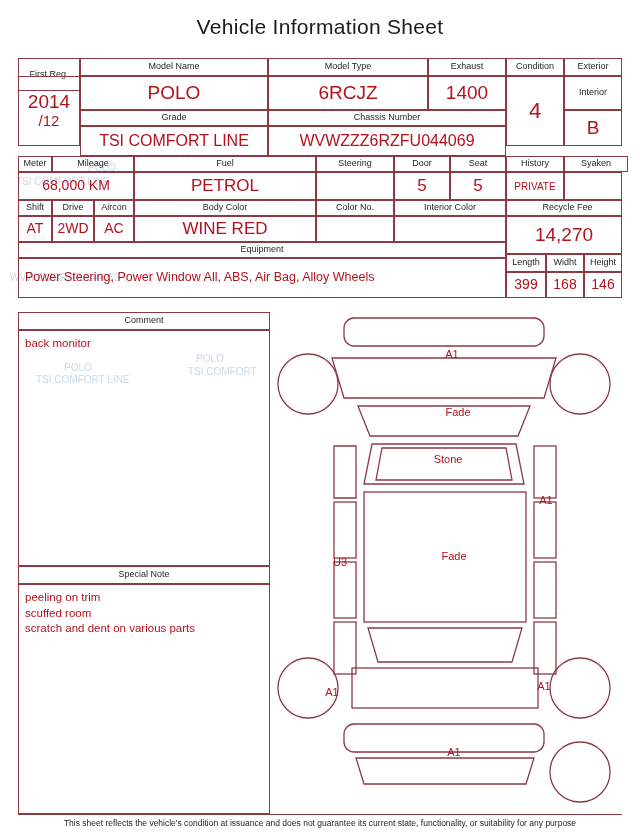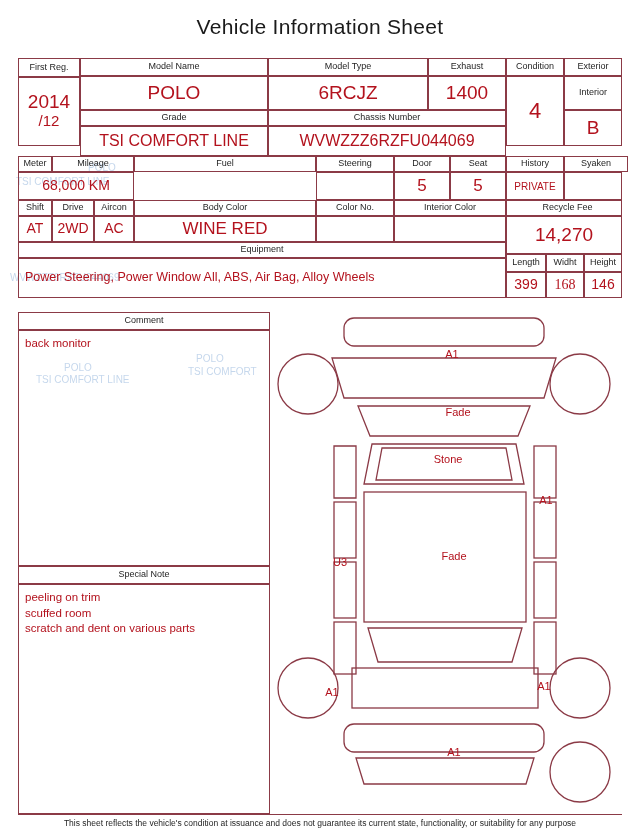--- a/index.html
+++ b/index.html
@@ -115,21 +115,21 @@
   <div class="title">Vehicle Information Sheet</div>
 
   <div class="wm" style="left:88px; top:162px;">POLO</div>
   <div class="wm" style="left:16px; top:176px;">TSI COMFORT LINE</div>
   <div class="wm" style="left:10px; top:272px;">WVWZZZ6RZFU044069</div>
   <div class="wm" style="left:196px; top:353px;">POLO</div>
   <div class="wm" style="left:188px; top:366px;">TSI COMFORT</div>
   <div class="wm" style="left:64px; top:362px;">POLO</div>
   <div class="wm" style="left:36px; top:374px;">TSI COMFORT LINE</div>
 
-  <div class="box" style="left:18px;  top:58px;  width:62px;  height:20px;">
+  <div class="box" style="left:18px;  top:58px;  width:62px;  height:33px;">
     <span class="lbl">First Reg.</span>
   </div>
   <div class="box" style="left:80px;  top:58px;  width:188px; height:18px;">
     <span class="lbl">Model Name</span>
   </div>
   <div class="box" style="left:268px; top:58px;  width:160px; height:18px;align-items:center;">
     <span class="lbl">Model Type</span>
   </div>
   <div class="box" style="left:428px; top:58px;  width:78px;  height:18px;">
     <span class="lbl">Exhaust</span>
@@ -198,20 +198,23 @@
   <div class="box" style="left:506px; top:156px; width:58px;  height:16px;">
     <span class="lbl">History</span>
   </div>
   <div class="box" style="left:564px; top:156px; width:64px;  height:16px;">
     <span class="lbl">Syaken</span>
   </div>
 
   <div class="box" style="left:18px;  top:172px; width:116px; height:28px;">
     <span class="val" style="font-size:14px;">68,000 KM</span>
   </div>
+  <div class="box" style="left:134px; top:172px; width:182px; height:28px;">
+    <span class="val" style="font-size:17px;">PETROL</span>
+  </div>
   <div class="box" style="left:316px; top:172px; width:78px;  height:28px;">
     <span class="val mid"></span>
   </div>
   <div class="box" style="left:394px; top:172px; width:56px;  height:28px;">
     <span class="val" style="font-size:17px;">5</span>
   </div>
   <div class="box" style="left:450px; top:172px; width:56px;  height:28px;">
     <span class="val" style="font-size:17px;">5</span>
   </div>
   <div class="box" style="left:506px; top:172px; width:58px;  height:28px;">
@@ -278,21 +281,21 @@
   <div class="box" style="left:546px; top:254px; width:38px; height:18px;">
     <span class="lbl">Widht</span>
   </div>
   <div class="box" style="left:584px; top:254px; width:38px; height:18px;">
     <span class="lbl">Height</span>
   </div>
   <div class="box" style="left:506px; top:272px; width:40px; height:26px;">
     <span class="val" style="font-size:14px;">399</span>
   </div>
   <div class="box" style="left:546px; top:272px; width:38px; height:26px;">
-    <span class="val" style="font-size:14px;font-family:Liberation Serif, serif;">168</span>
+    <span class="val" style="font-size:14px;">168</span>
   </div>
   <div class="box" style="left:584px; top:272px; width:38px; height:26px;">
     <span class="val" style="font-size:14px;">146</span>
   </div>
 
   <div class="box" style="left:18px; top:312px; width:252px; height:18px; justify-content:center;">
     <span class="lbl">Comment</span>
   </div>
   <div class="box" style="left:18px; top:330px; width:252px; height:236px; align-items:flex-start; justify-content:flex-start;">
     <div class="bodytext">back monitor</div>

